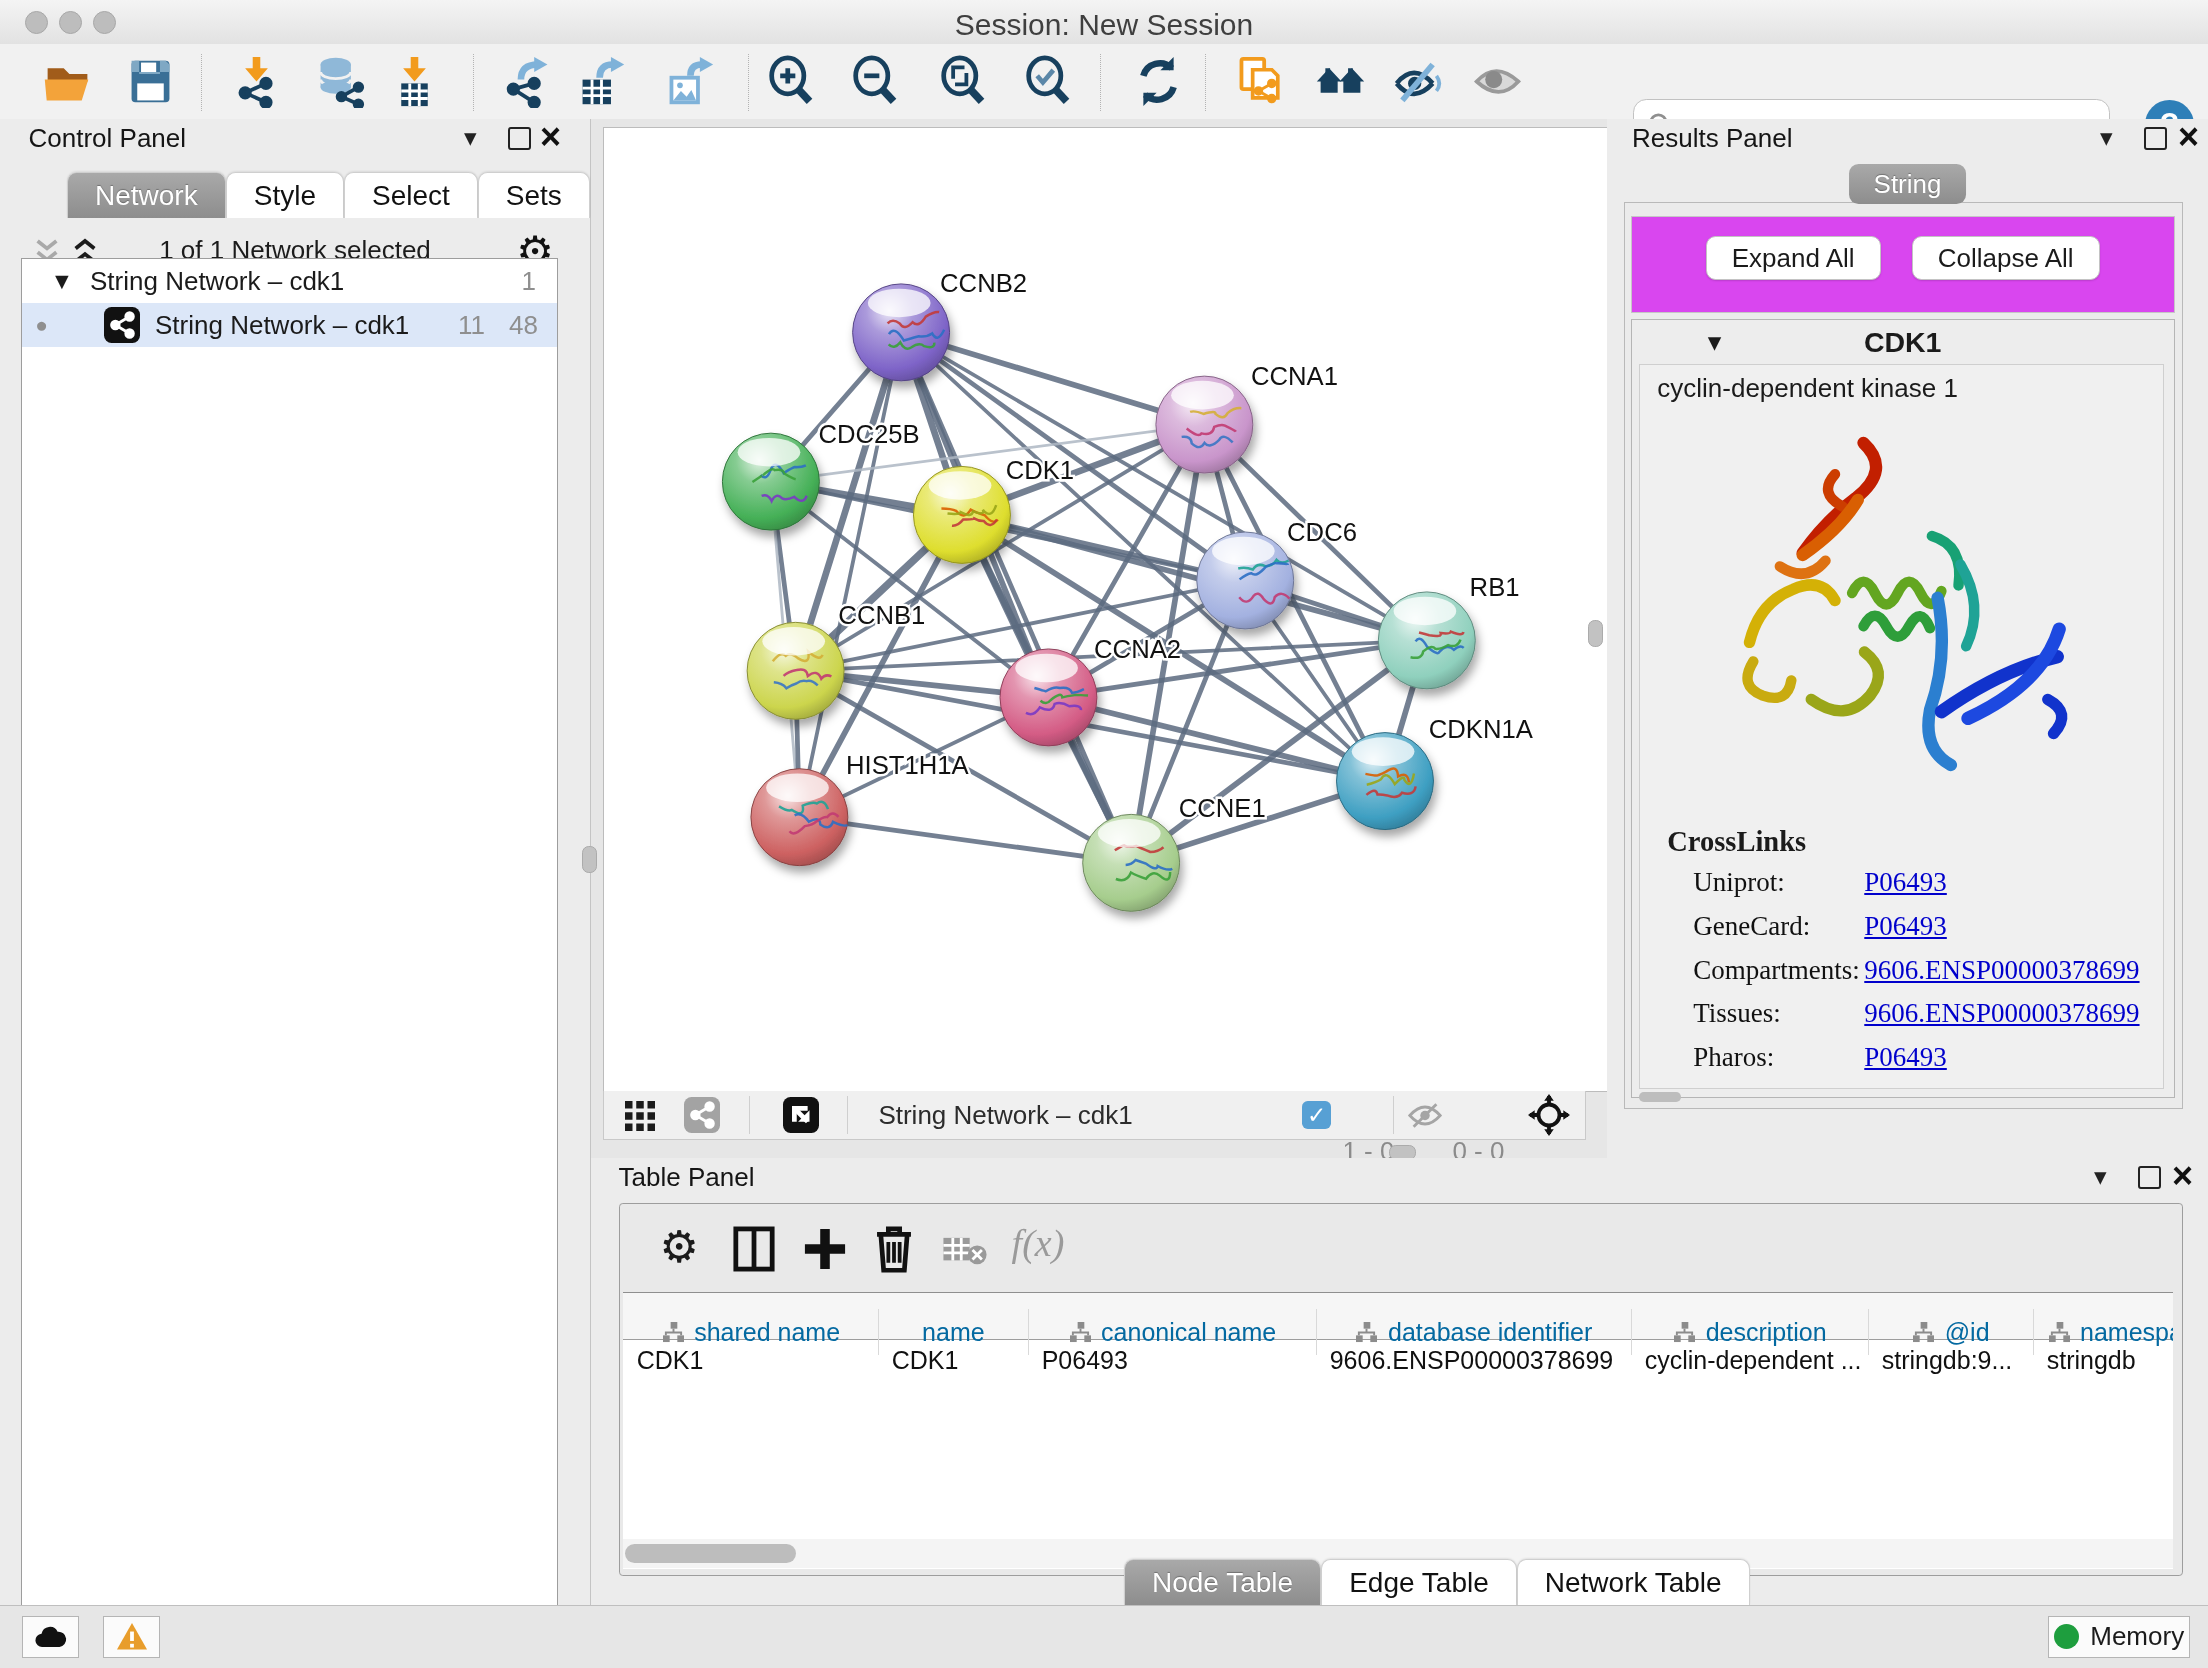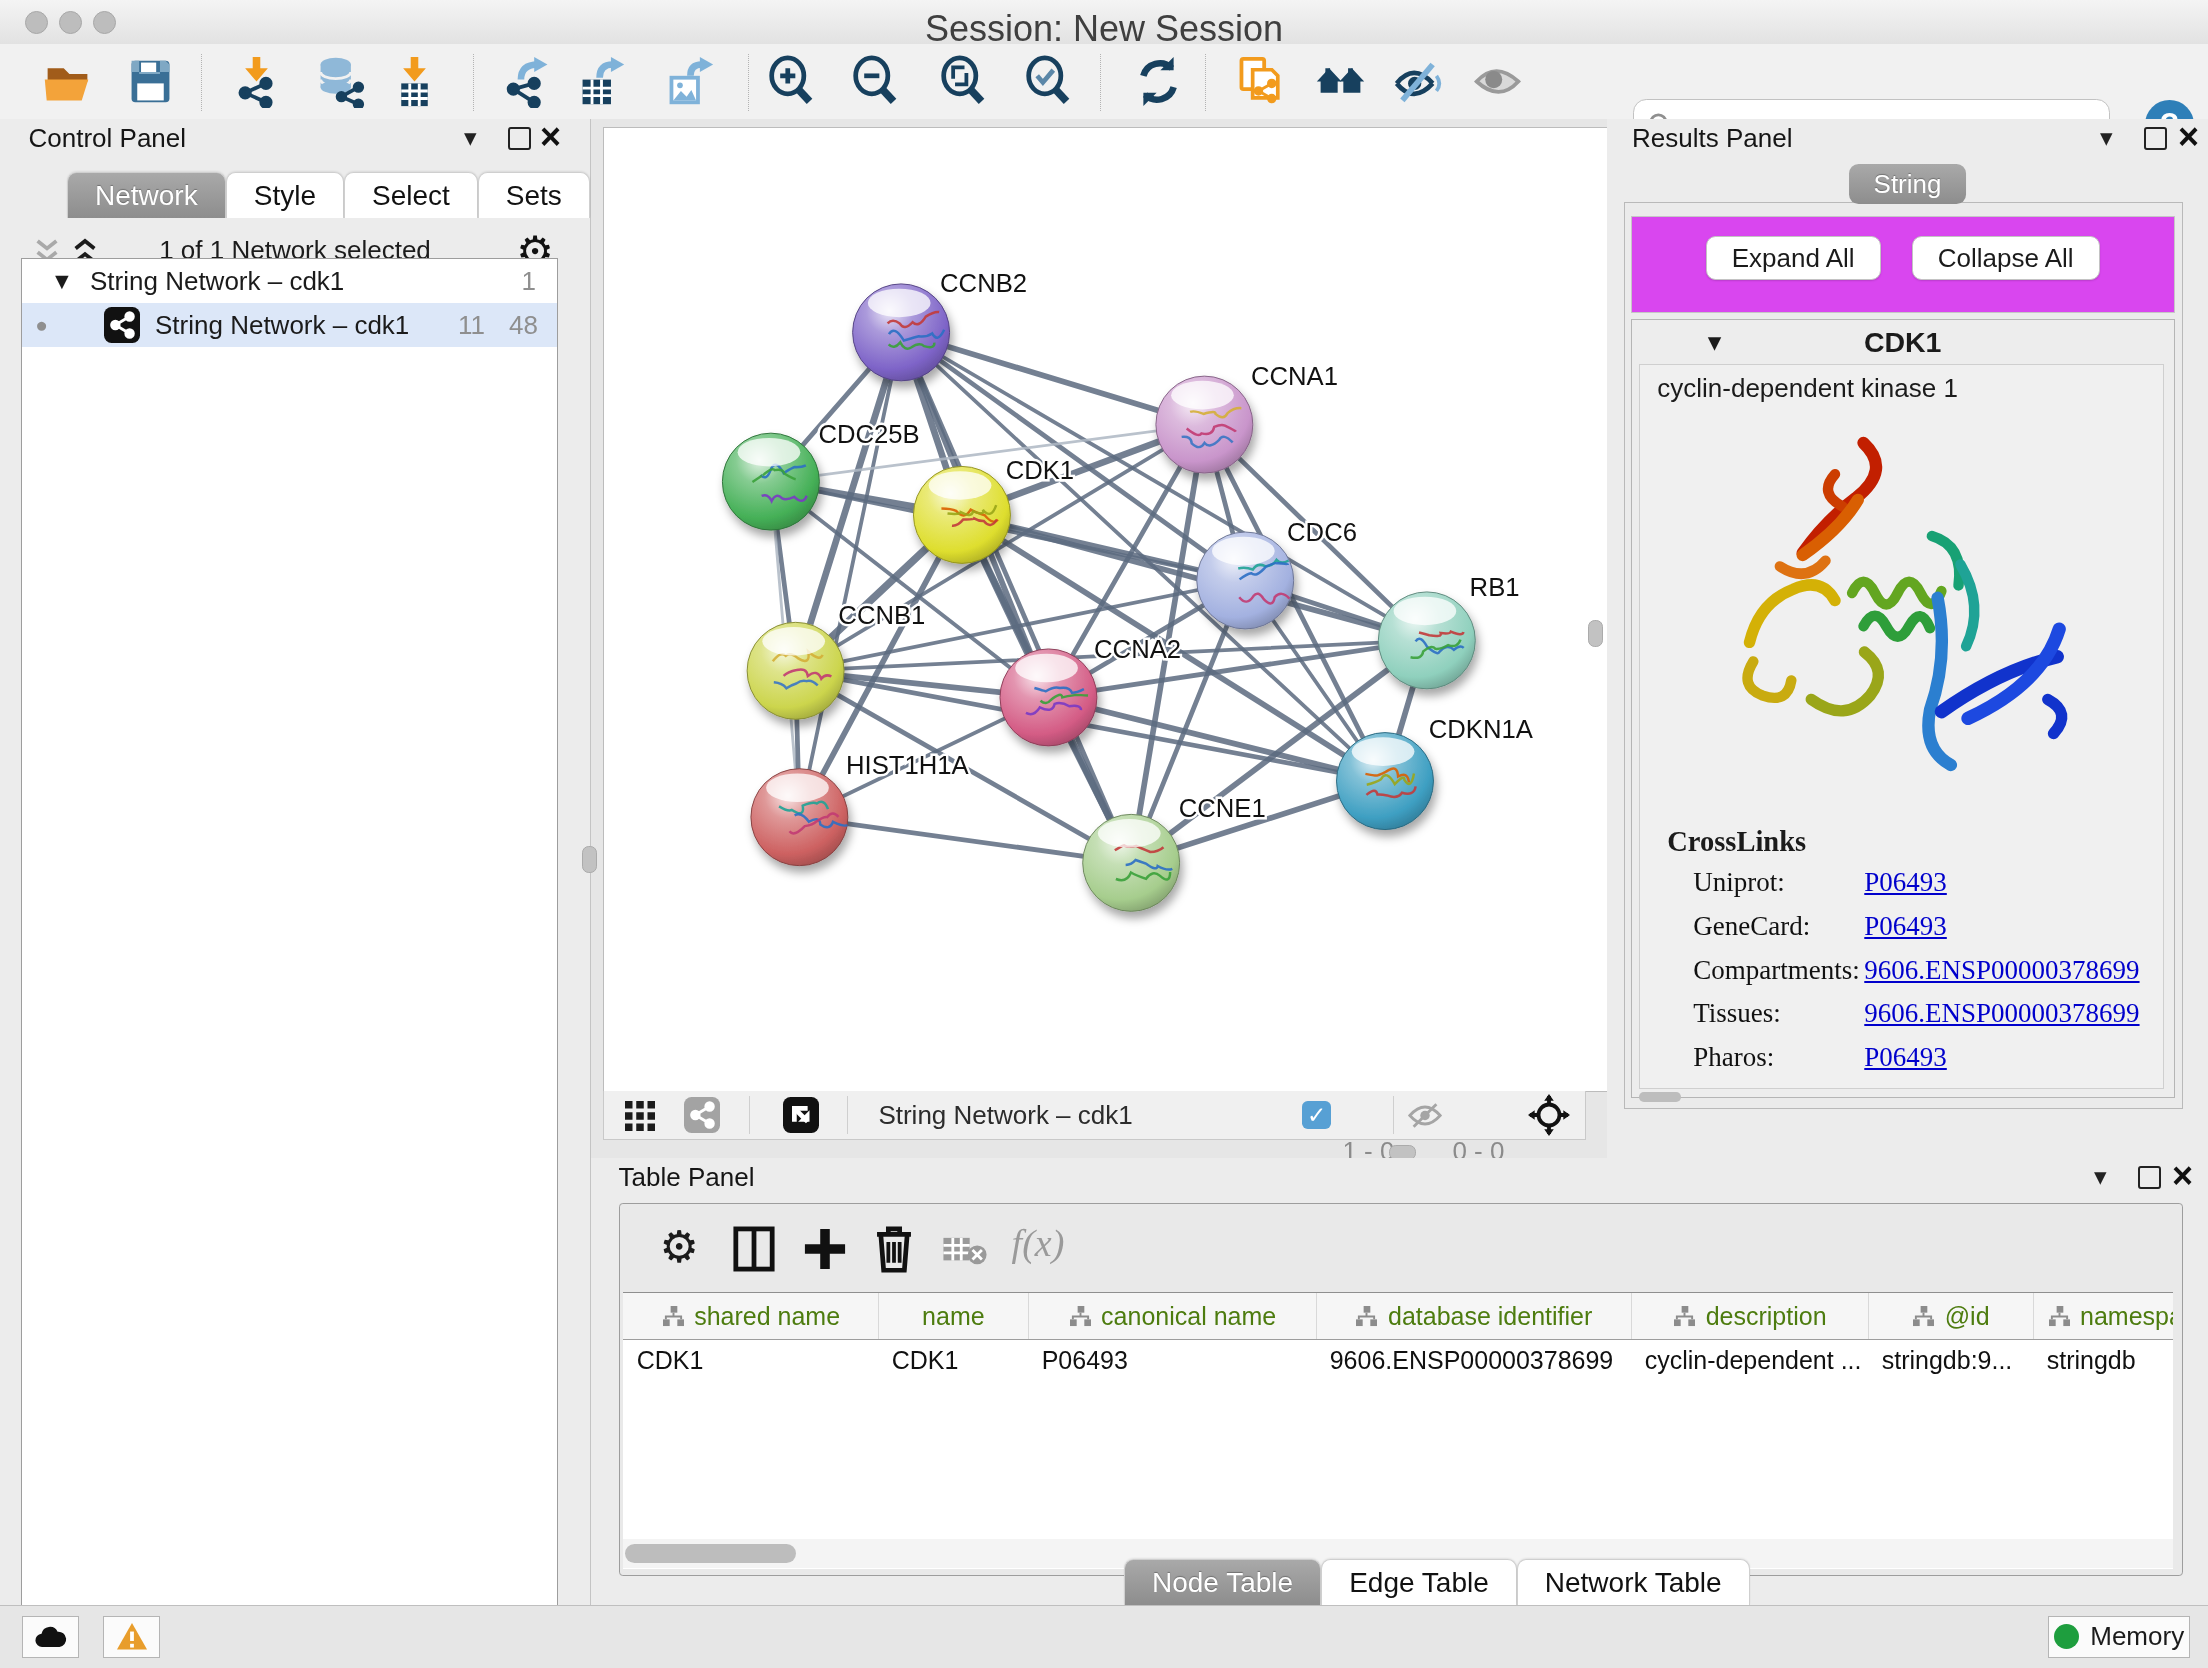--- a/index.html
+++ b/index.html
@@ -5,21 +5,21 @@
   html,body{margin:0;padding:0;background:#d8d8d8;}
   #app{position:relative;width:2208px;height:1668px;background:#ececec;overflow:hidden;
        font-family:"Liberation Sans","DejaVu Sans",sans-serif;color:#1b1b1b;
        -webkit-font-smoothing:antialiased;}
   
   #titlebar{position:absolute;left:0;top:0;width:100%;height:44px;
     background:linear-gradient(#f4f4f4,#e2e2e2);border-bottom:1px solid #c9c9c9;}
   .tlight{position:absolute;top:11.4px;width:21px;height:21px;border-radius:50%;
     background:#bdbdbd;border:1px solid #a8a8a8;}
   #wintitle{position:absolute;top:7.6px;left:0;width:100%;text-align:center;
-    font-size:36px;color:#3f3f3f;}
+    font-size:30px;color:#3f3f3f;}
   
   #toolbar{position:absolute;left:0;top:44px;width:100%;height:75px;background:#f1f1f1;
     border-bottom:1px solid #cccccc;}
   .tbicon{position:absolute;top:11.4px;width:53px;height:53px;}
   .tbsep{position:absolute;top:9.5px;width:0;height:57px;border-left:1.9px dotted #b3b3b3;}
   #searchbox{position:absolute;left:1633px;top:55px;width:475px;height:51px;background:#fff;
     border:1.9px solid #c2c2c2;border-radius:13.3px;}
   #helpbtn{position:absolute;left:2145px;top:56px;width:49px;height:49px;border-radius:50%;
     background:#2e7fb8;color:#fff;font-size:32px;font-weight:bold;text-align:center;line-height:49px;}
   
@@ -95,22 +95,22 @@
   #table-panel{position:absolute;left:591px;top:1158px;width:1618px;height:447px;background:#ececec;}
   #tp-header{position:absolute;left:0;top:0;width:100%;height:38px;}
   #tp-box{position:absolute;left:27.6px;top:45px;width:1562px;height:371px;background:#e9e9e9;
     border:1.9px solid #9d9d9d;border-radius:3.8px;}
   #tp-toolbar{position:absolute;left:0;top:0;width:100%;height:88px;}
   .tp-icon{position:absolute;top:21px;}
   #tp-table{position:absolute;left:3.8px;top:88px;width:1550px;height:276px;background:#fff;
     border-top:1.9px solid #8f8f8f;overflow:hidden;}
   #tp-headrow{position:absolute;left:0;top:0;height:46px;width:1579px;background:#f6f6f6;
     border-bottom:1.9px solid #9d9d9d;}
-  .th{position:absolute;top:0;height:46px;border-right:1px solid #d9d9d9;
-    display:flex;align-items:center;justify-content:center;font-size:25px;color:#4d7c0f;
+  .th{position:absolute;top:16px;height:46px;border-right:1px solid #d9d9d9;
+    display:flex;align-items:center;justify-content:center;font-size:25px;color:#0369a1;
     overflow:hidden;white-space:nowrap;}
   .th svg{margin-right:9.5px;flex:none;}
   #tp-datarow{position:absolute;left:0;top:46px;height:42px;width:1579px;}
   .td{position:absolute;top:0;height:42px;line-height:42px;padding-left:13.3px;font-size:25px;
     color:#111;overflow:hidden;white-space:nowrap;}
   #tp-hscroll{position:absolute;left:3.8px;top:335px;width:1550px;height:28.5px;background:#f4f4f4;}
   #tp-hthumb{position:absolute;left:1.9px;top:4.8px;width:171px;height:19px;border-radius:9.5px;background:#bdbdbd;}
   #tp-tabs{position:absolute;left:533px;top:401px;}
   
   #statusbar{position:absolute;left:0;top:1605px;width:100%;height:63px;background:#e6e6e6;

